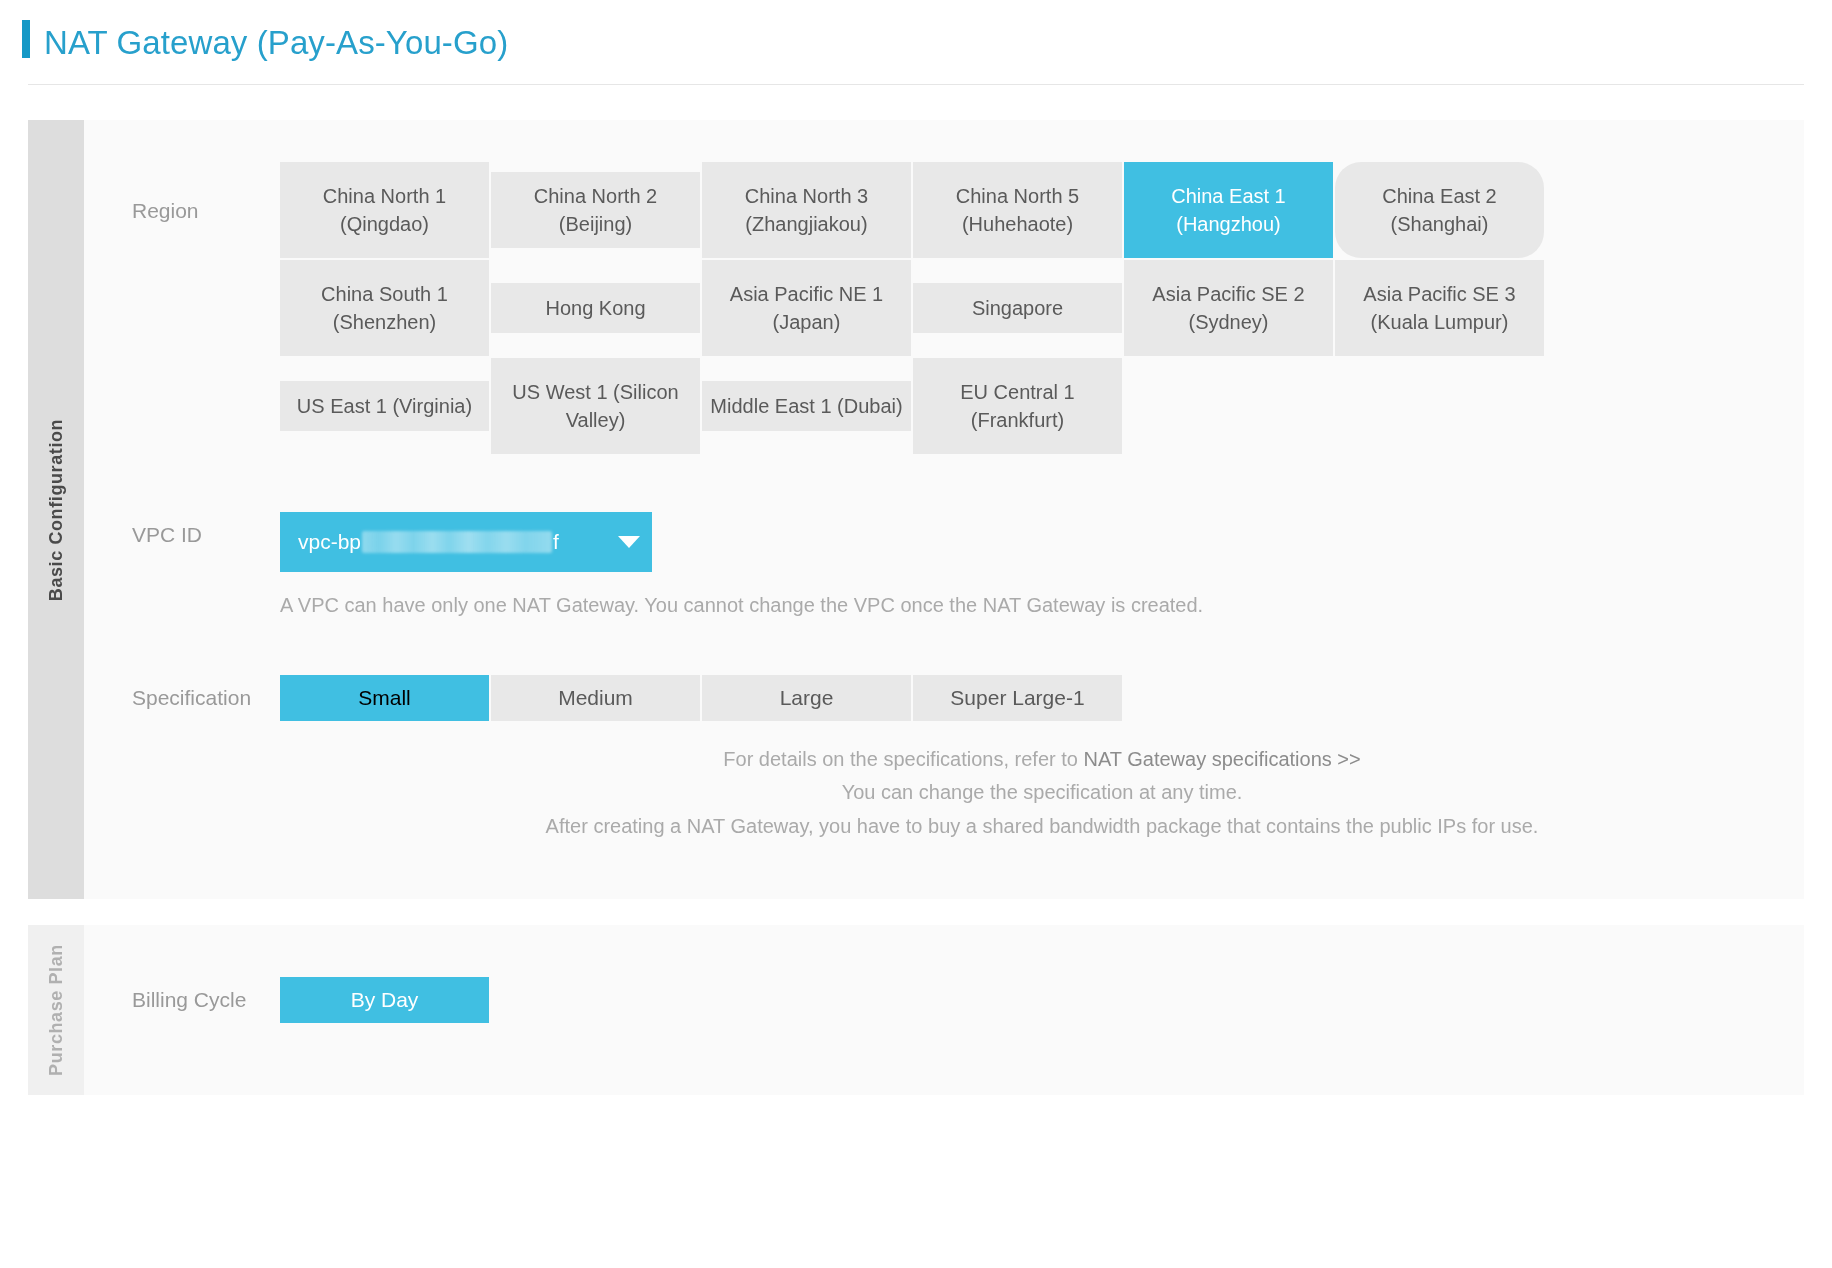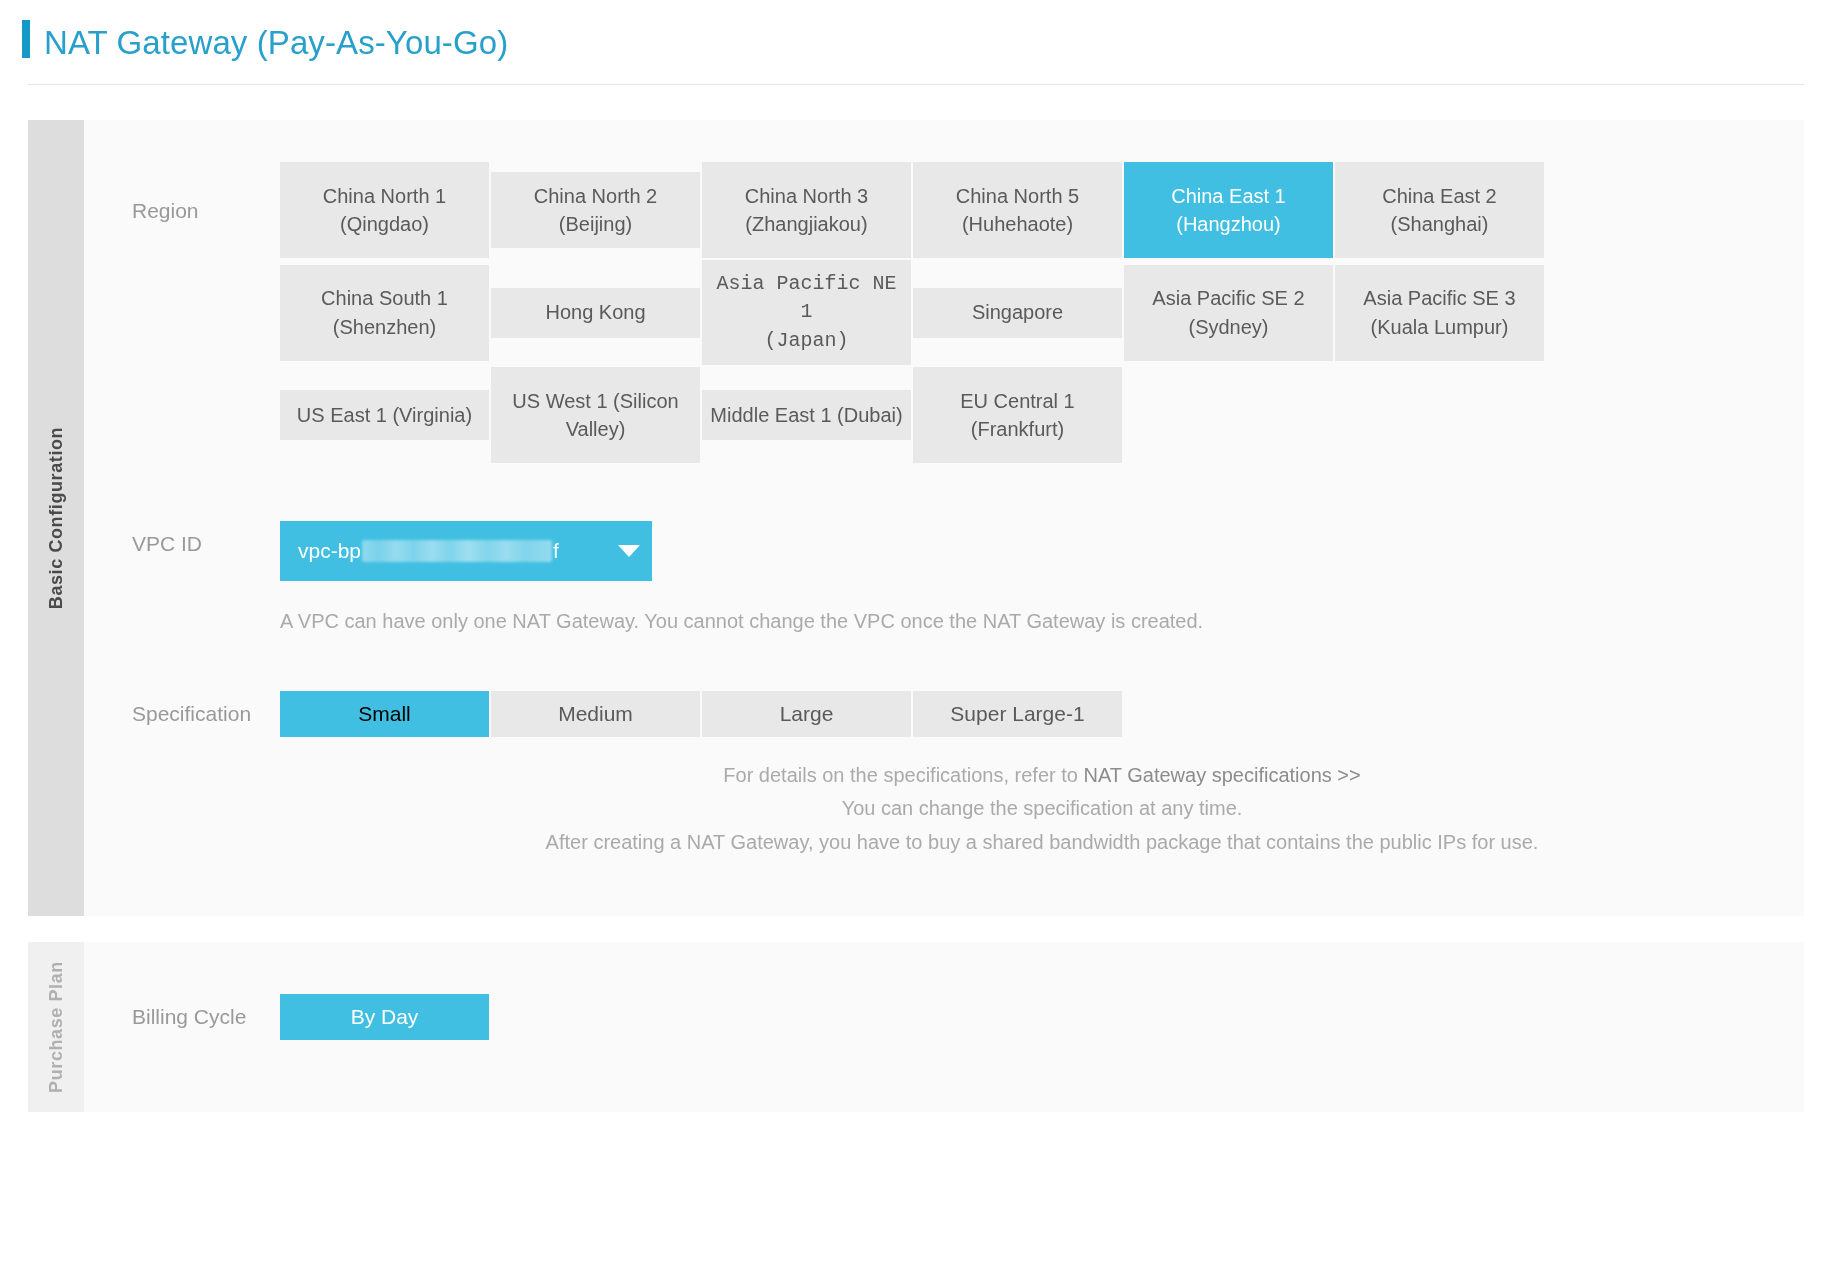--- a/index.html
+++ b/index.html
@@ -254,38 +254,38 @@
                   <span>China North 5</span>
                   <span>(Huhehaote)</span>
                 </div>
               </div>
               <div class="region-cell two-line selected" style="grid-area: 1 / 5;">
                 <div>
                   <span>China East 1</span>
                   <span>(Hangzhou)</span>
                 </div>
               </div>
-              <div class="region-cell two-line" style="grid-area: 1 / 6;">
+              <div class="region-cell two-line" style="grid-area: 1 / 6; border-radius: 26px;">
                 <div>
                   <span>China East 2</span>
                   <span>(Shanghai)</span>
                 </div>
               </div>
               <div class="region-cell two-line" style="grid-area: 2 / 1;">
                 <div>
                   <span>China South 1</span>
                   <span>(Shenzhen)</span>
                 </div>
               </div>
               <div class="region-cell one-line" style="grid-area: 2 / 2;">
                 <div>
                   <span>Hong Kong</span>
                 </div>
               </div>
-              <div class="region-cell two-line" style="grid-area: 2 / 3; font-family: Liberation Mono, monospace;">
+              <div class="region-cell two-line" style="grid-area: 2 / 3;">
                 <div>
                   <span>Asia Pacific NE 1</span>
                   <span>(Japan)</span>
                 </div>
               </div>
               <div class="region-cell one-line" style="grid-area: 2 / 4;">
                 <div>
                   <span>Singapore</span>
                 </div>
               </div>
@@ -331,21 +331,21 @@
         <div class="row-label" style="padding-top:12px;">VPC ID</div>
         <div class="row-content">
           <div class="vpc-select">
             <div class="vpc-value">
               <span>vpc-bp</span>
               <span class="vpc-redacted"></span>
               <span>f</span>
             </div>
             <span class="vpc-caret"></span>
           </div>
-          <div class="helper-text" style="margin-top:24px;">A VPC can have only one NAT Gateway. You cannot change the VPC once the NAT Gateway is created.</div>
+          <div class="helper-text" style="margin-top:17px;">A VPC can have only one NAT Gateway. You cannot change the VPC once the NAT Gateway is created.</div>
         </div>
       </div>
 
       <div class="form-row" style="padding-top:52px;">
         <div class="row-label" style="padding-top:12px;">Specification</div>
         <div class="row-content">
           <div class="spec-group" id="spec-group">
               <div class="spec-btn selected">Small</div>
               <div class="spec-btn">Medium</div>
               <div class="spec-btn">Large</div>

